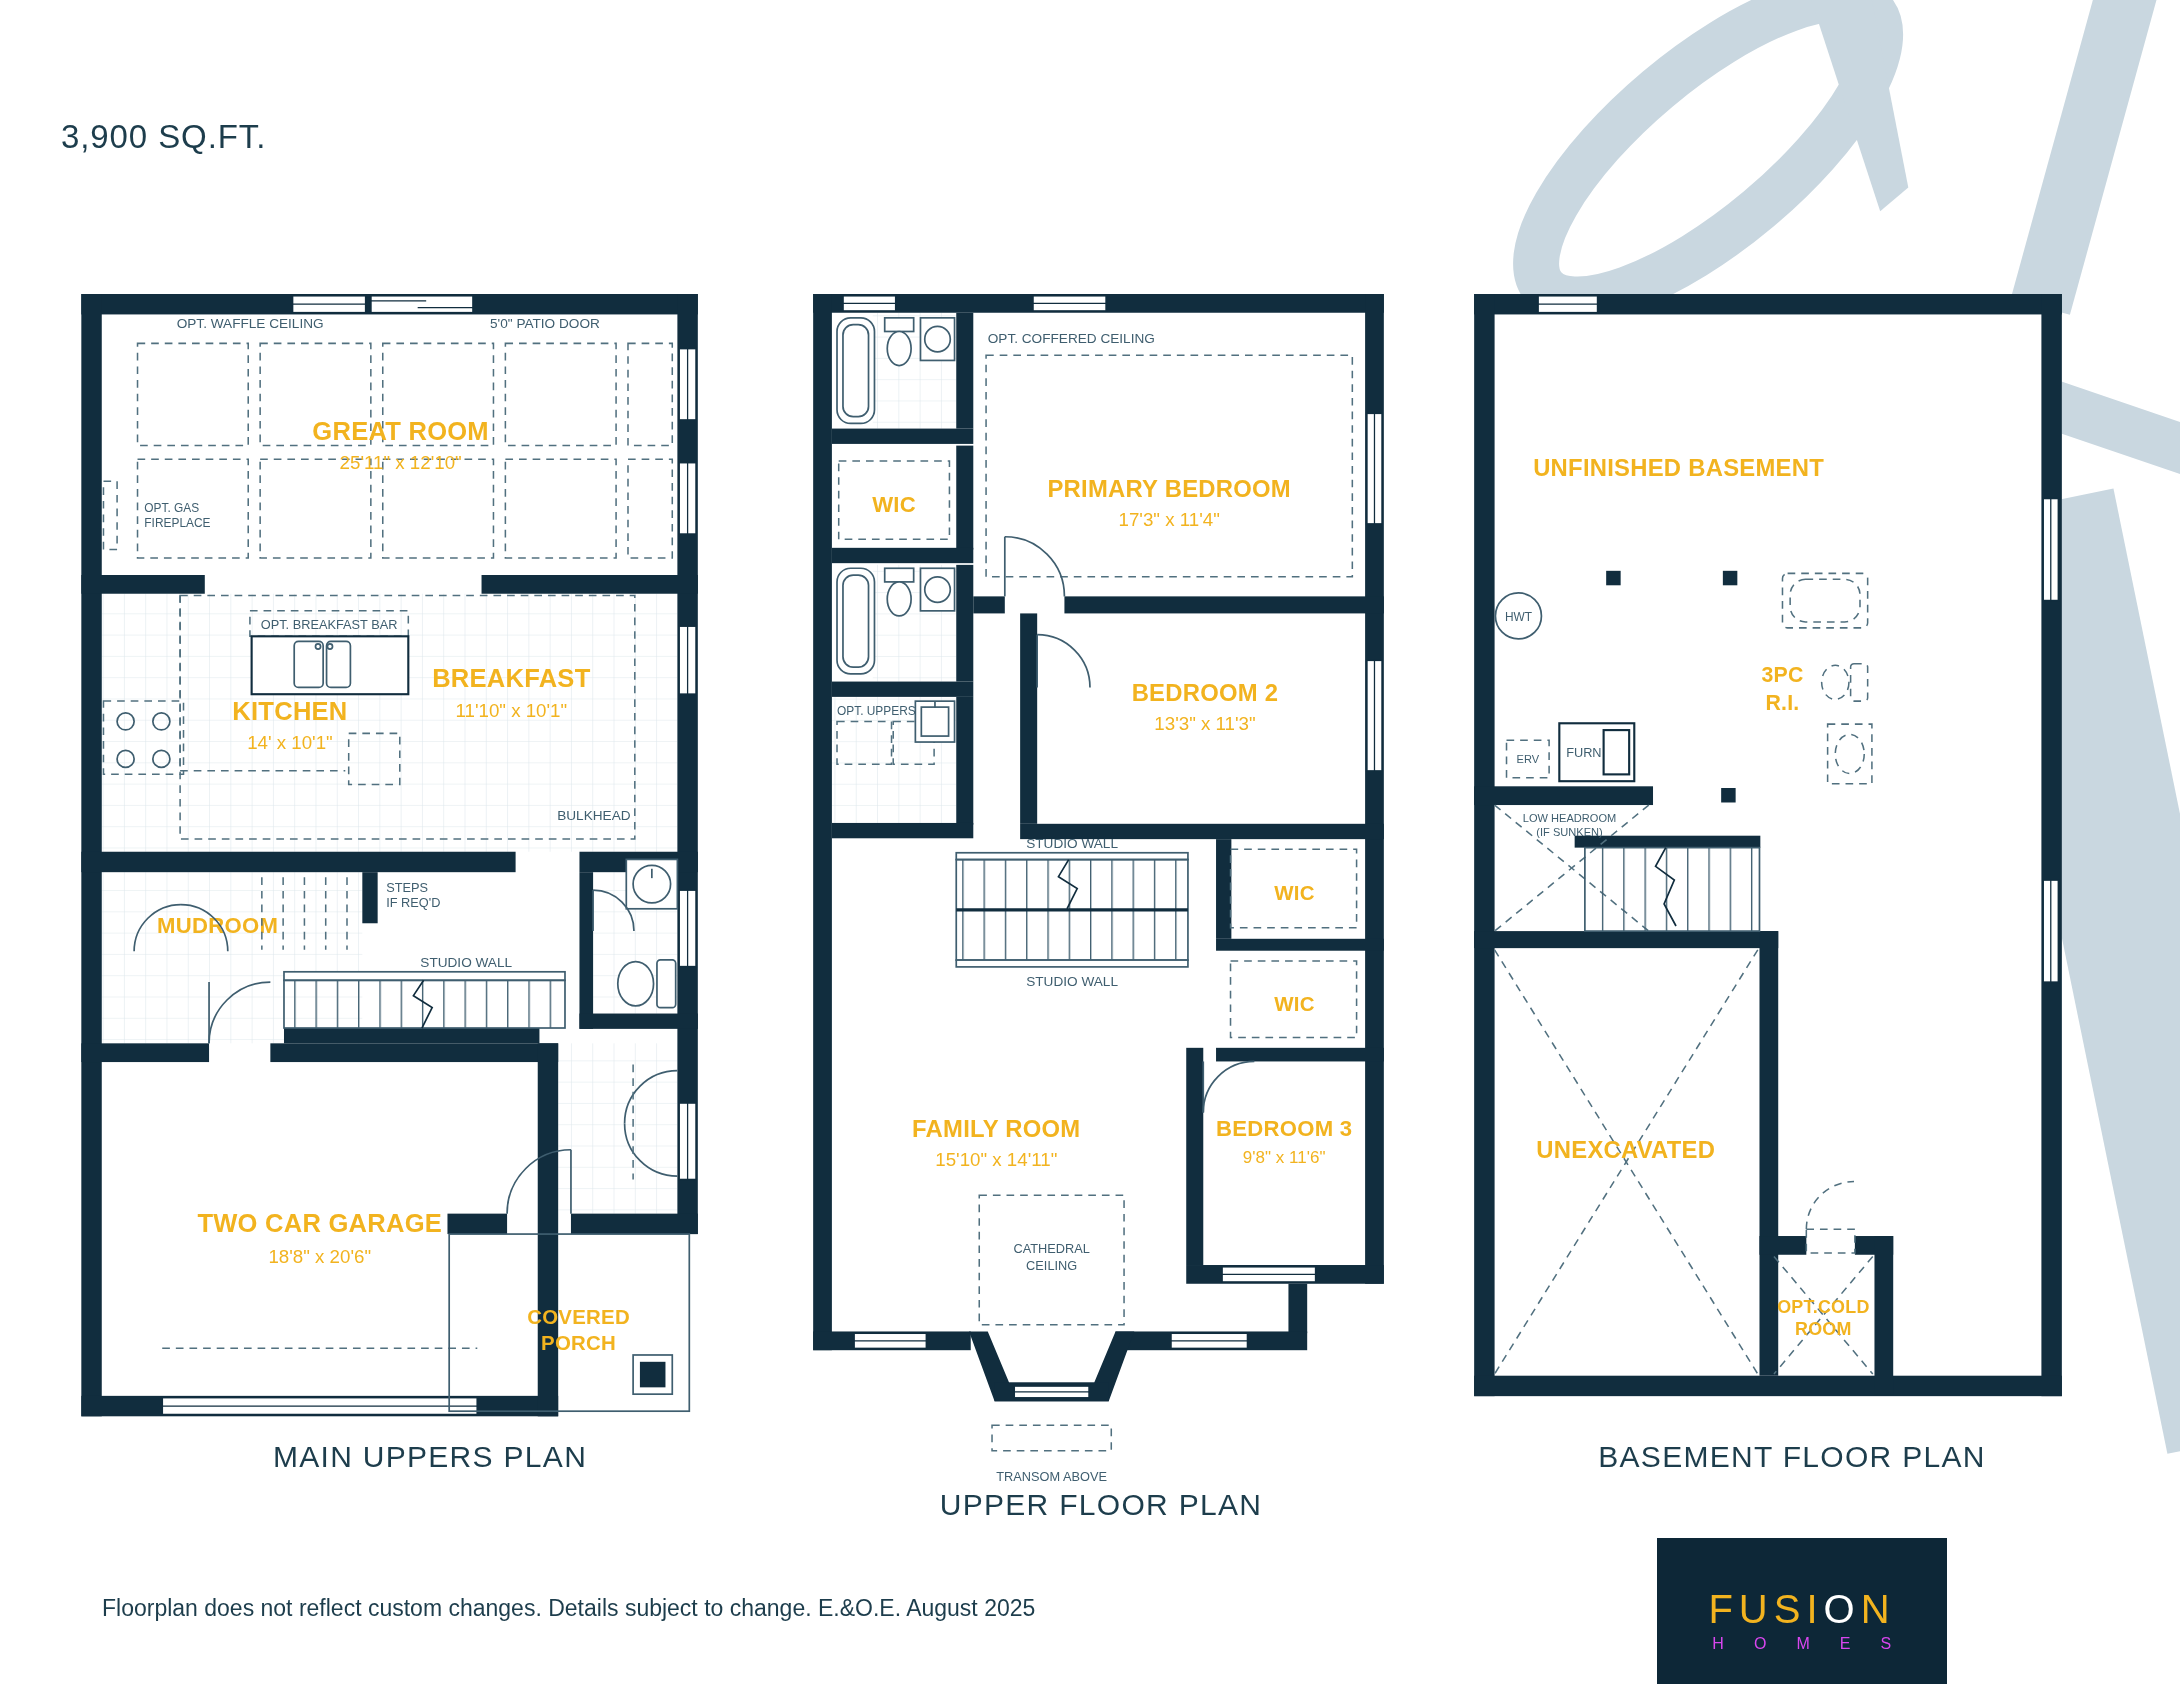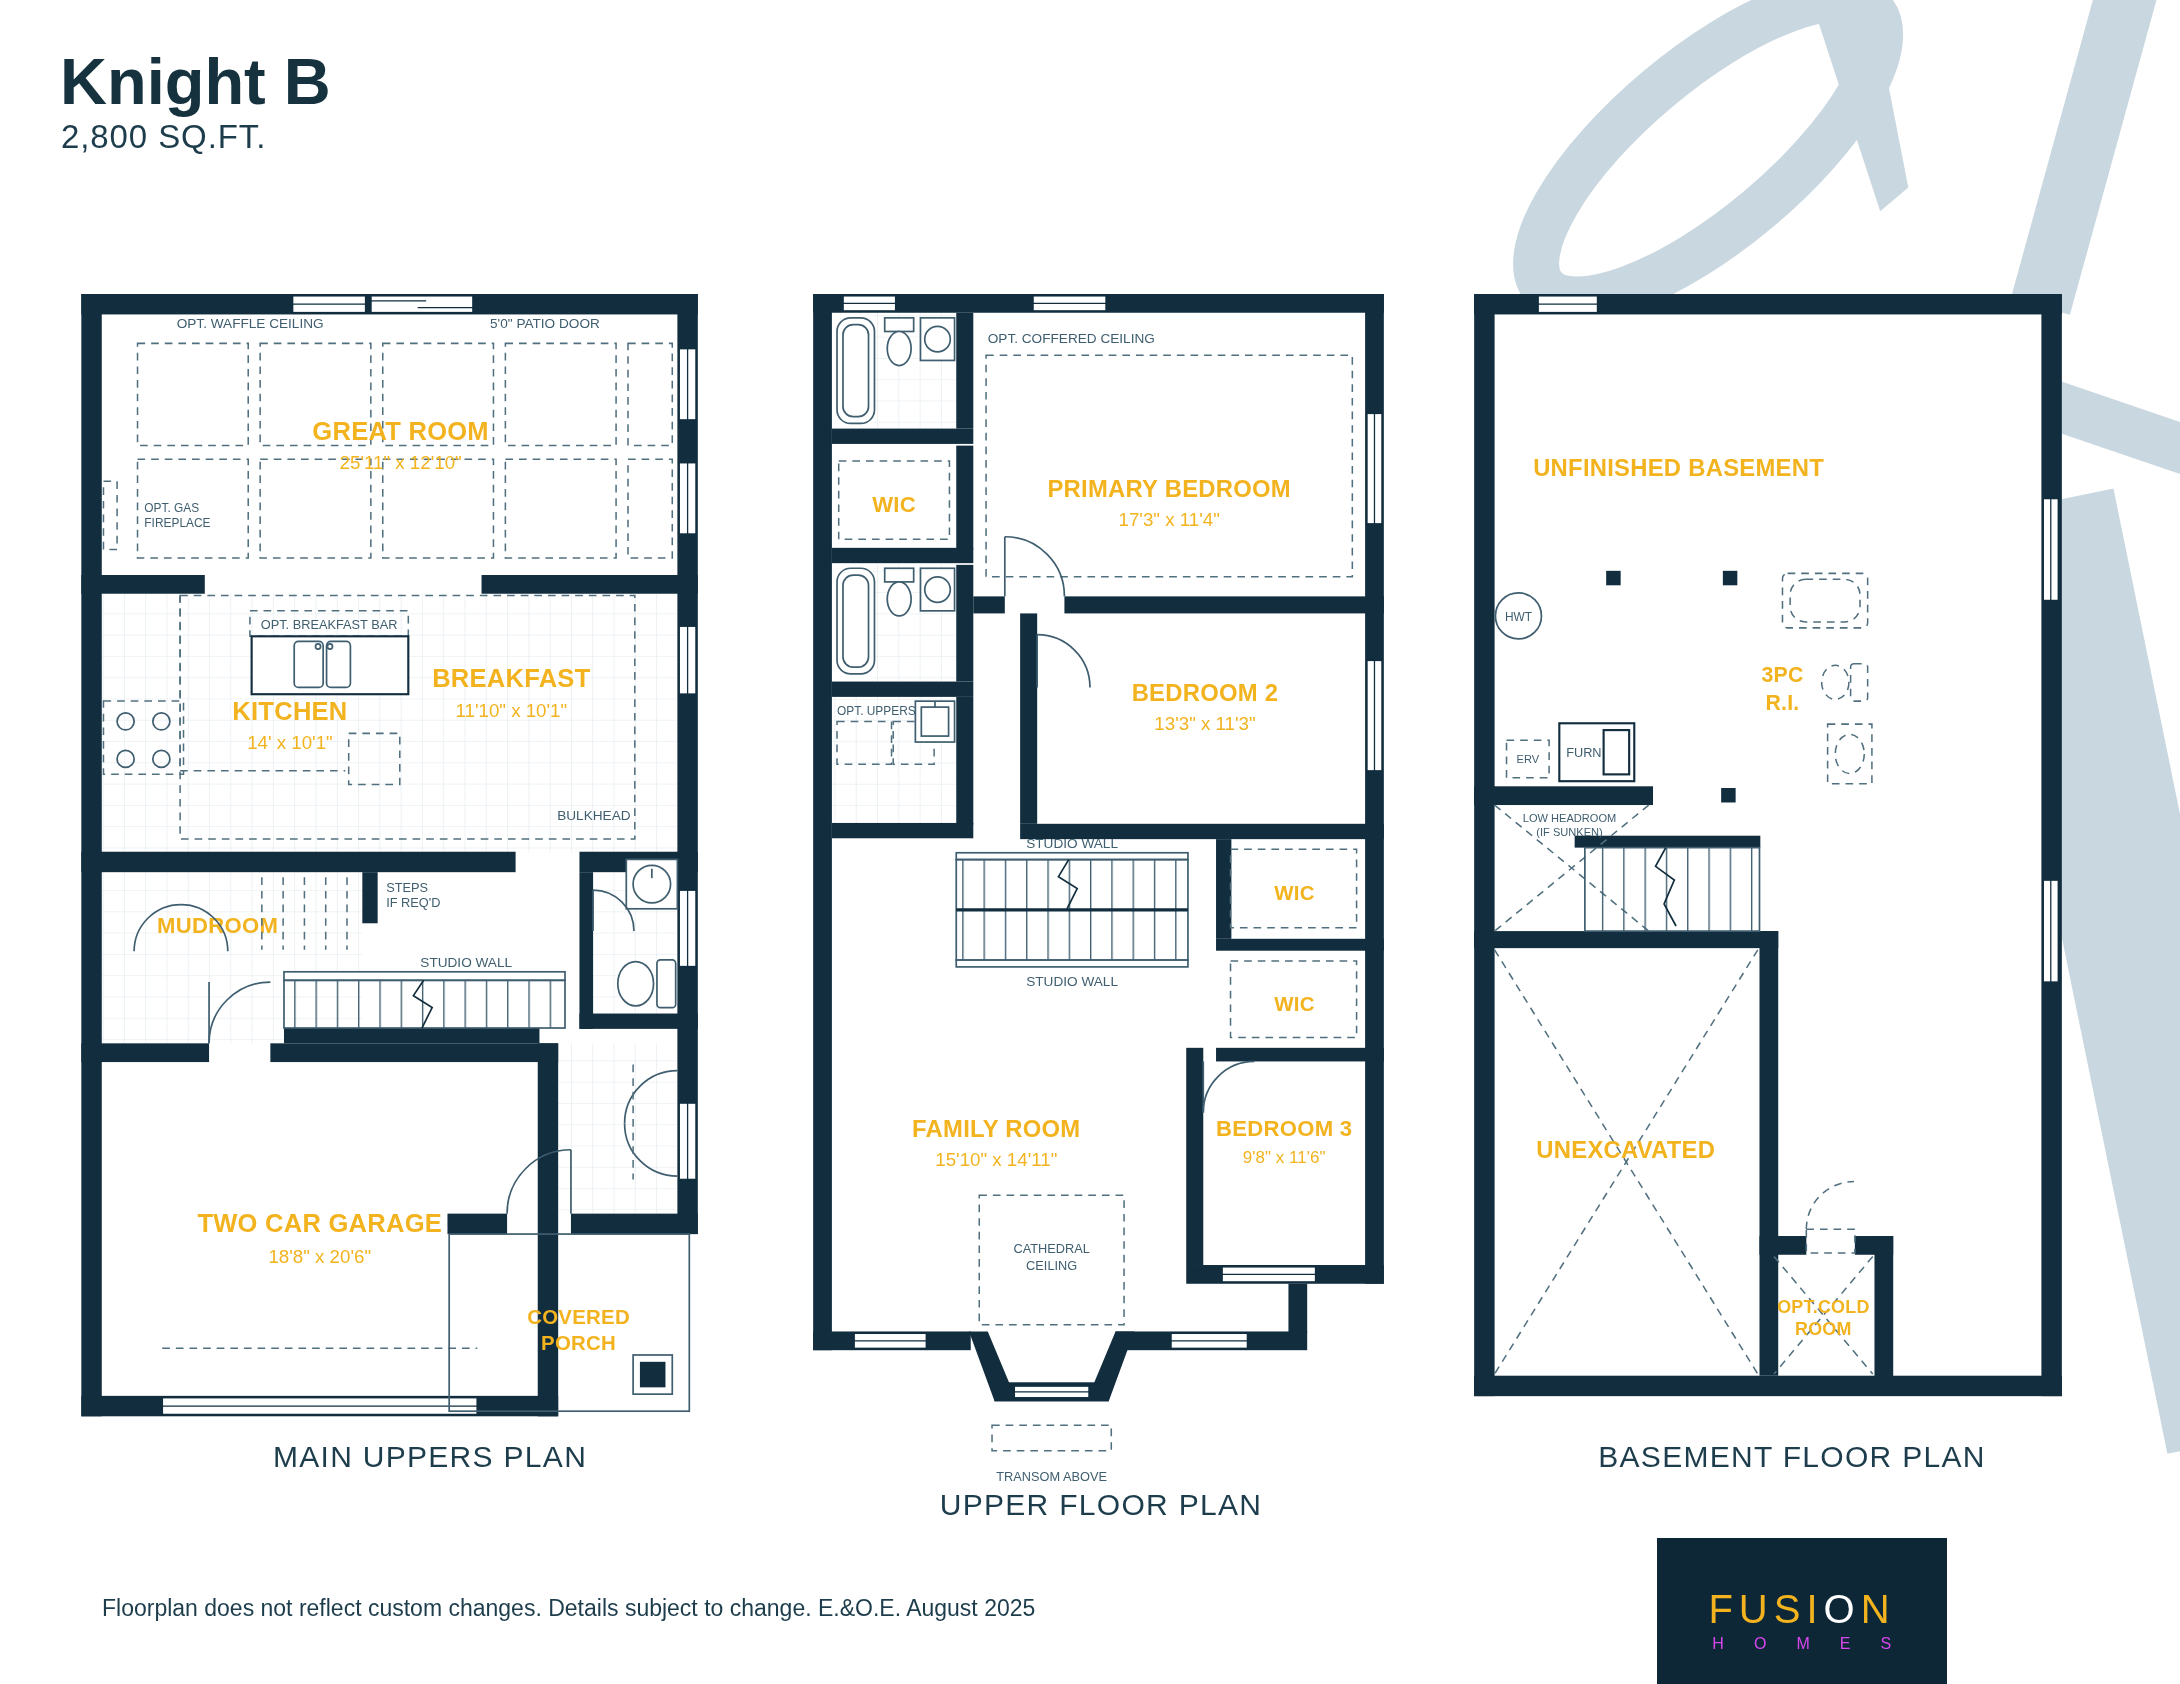--- a/index.html
+++ b/index.html
@@ -45,22 +45,21 @@
   <svg style="left:0;top:0;" width="2181" height="1685" viewBox="0 0 2560 1978">
     <g fill="none">
       <ellipse cx="2005" cy="175" rx="252" ry="92" stroke="#c9d7e0" stroke-width="54" transform="rotate(-40 2005 175)"></ellipse>
       <polygon points="2124,-6 2196,-6 2240,220 2207,248" fill="#c9d7e0"></polygon>
       <line x1="2505" y1="-40" x2="2395" y2="360" stroke="#c9d7e0" stroke-width="72"></line>
       <line x1="2395" y1="470" x2="2615" y2="545" stroke="#c9d7e0" stroke-width="58"></line>
       <line x1="2400" y1="590" x2="2625" y2="1690" stroke="#c9d7e0" stroke-width="165"></line>
     </g>
   </svg>
 
-  <div class="title">Knight B</div>
-  <div class="sqft">2,800 SQ.FT.</div>
+  <div class="sqft">3,900 SQ.FT.</div>
 
   <svg style="left:81px;top:294px;" width="618" height="1124" viewBox="0 0 725 1320">
     <defs>
       <pattern id="tile" patternUnits="userSpaceOnUse" width="25" height="25">
         <path d="M25,0 H0 V25" fill="none" stroke="#dde7ec" stroke-width="1.3"></path>
       </pattern>
       <pattern id="treads" patternUnits="userSpaceOnUse" width="25" height="25">
         <path d="M0.8,0 V25" stroke="#3f5e6f" stroke-width="1.6"></path>
       </pattern>
     </defs>

